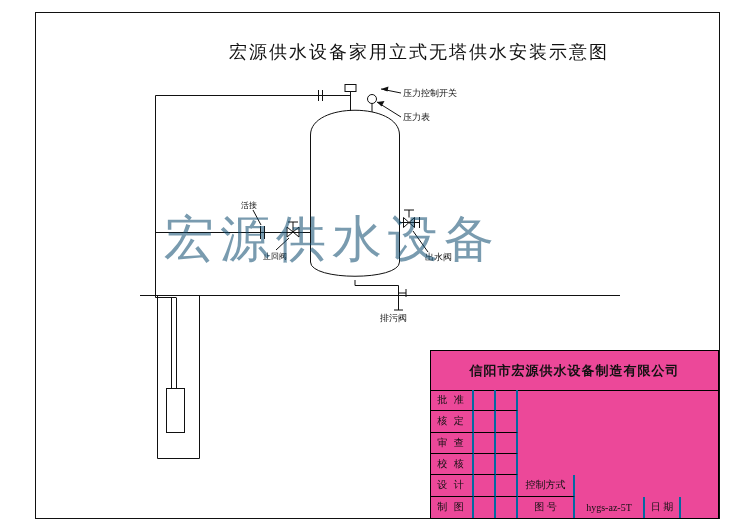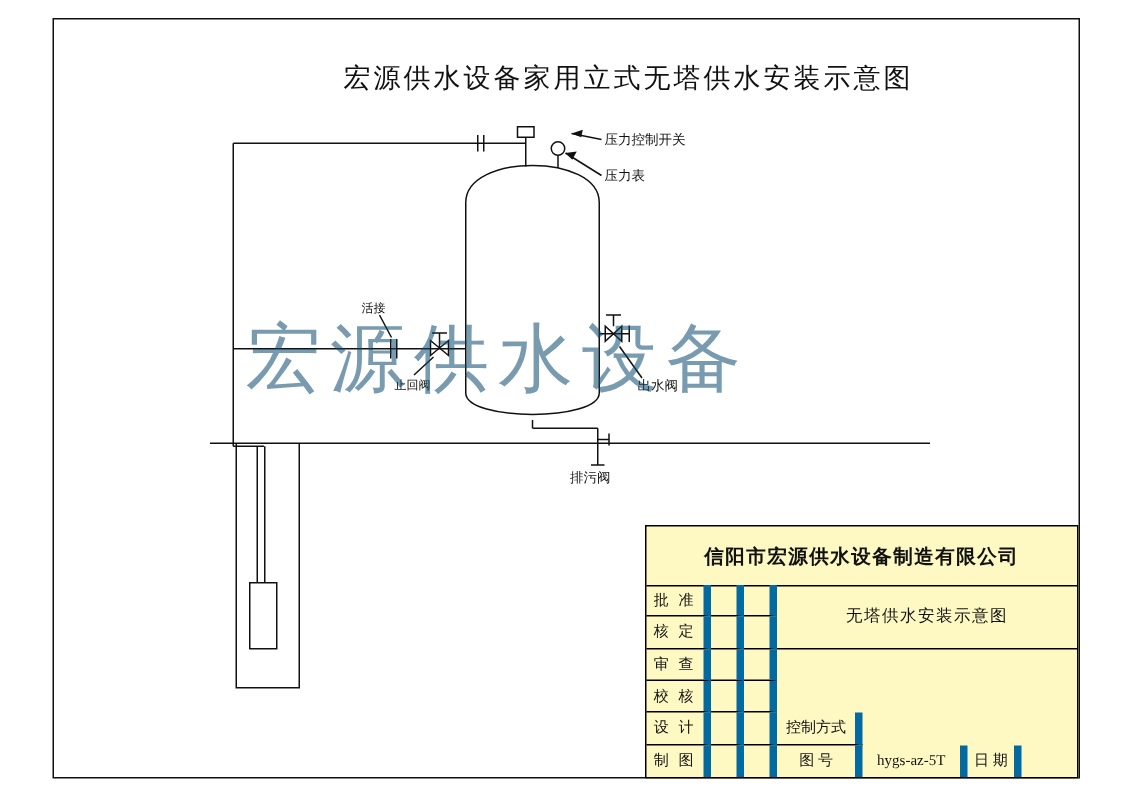--- a/index.html
+++ b/index.html
@@ -17,33 +17,33 @@
     font-size:18px;letter-spacing:2px;font-weight:500;white-space:nowrap;padding-left:32px;
   }
   .watermark{
     position:absolute;left:164px;top:206px;font-size:50px;letter-spacing:6px;
     color:#0c4a6e;opacity:.55;white-space:nowrap;pointer-events:none;z-index:3;
   }
 
   
   .tblock{
     position:absolute;left:430px;top:350px;width:289px;height:169px;
-    border:1px solid #000;box-sizing:border-box;background:#fef9c3;z-index:2;
+    border:1px solid #000;box-sizing:border-box;background:#ec4899;z-index:2;
   }
   .tb-company{
     height:39px;border-bottom:1px solid #000;display:flex;align-items:center;justify-content:center;
     font-size:13px;font-weight:bold;letter-spacing:1px;white-space:nowrap;
   }
   .tb-grid{
     position:absolute;left:0;top:39px;width:287px;height:128px;display:grid;
     grid-template-columns:43px 22px 22px 57px 70px 36px 37px;
     grid-template-rows:repeat(6,1fr);
   }
   .c{
-    border-right:5px solid #0369a1;border-bottom:1px solid #000;
+    border-right:2px solid #0369a1;border-bottom:1px solid #000;
     display:flex;align-items:center;justify-content:center;
     font-size:10px;overflow:hidden;white-space:nowrap;
   }
   .nr{border-right:none;} .nb{border-bottom:none;text-align:center;}
   .lab{letter-spacing:2px;}
   .big1{font-size:11px;letter-spacing:1px;}
   .big2{font-size:10px;}
 </style>
 </head>
 <body>
@@ -129,21 +129,20 @@
 
   <div class="watermark">宏源供水设备</div>
 
   <div class="tblock">
     <div class="tb-company">信阳市宏源供水设备制造有限公司</div>
     <div class="tb-grid">
 
       <div class="c lab" style="grid-row:1;grid-column:1">批 准</div>
       <div class="c" style="grid-row:1;grid-column:2"></div>
       <div class="c" style="grid-row:1;grid-column:3"></div>
-      <div class="c nr big1" style="grid-row:1 / span 2;grid-column:4 / span 4">无塔供水安装示意图</div>
 
       <div class="c lab" style="grid-row:2;grid-column:1">核 定</div>
       <div class="c" style="grid-row:2;grid-column:2"></div>
       <div class="c" style="grid-row:2;grid-column:3"></div>
 
       <div class="c lab" style="grid-row:3;grid-column:1">审 查</div>
       <div class="c" style="grid-row:3;grid-column:2"></div>
       <div class="c" style="grid-row:3;grid-column:3"></div>
 
       <div class="c lab" style="grid-row:4;grid-column:1">校 核</div>

